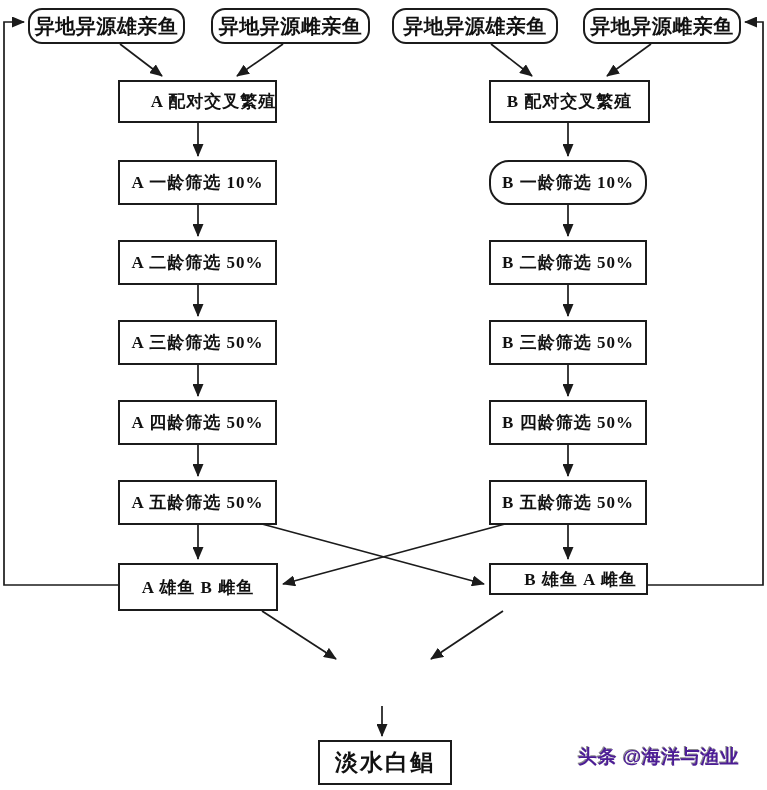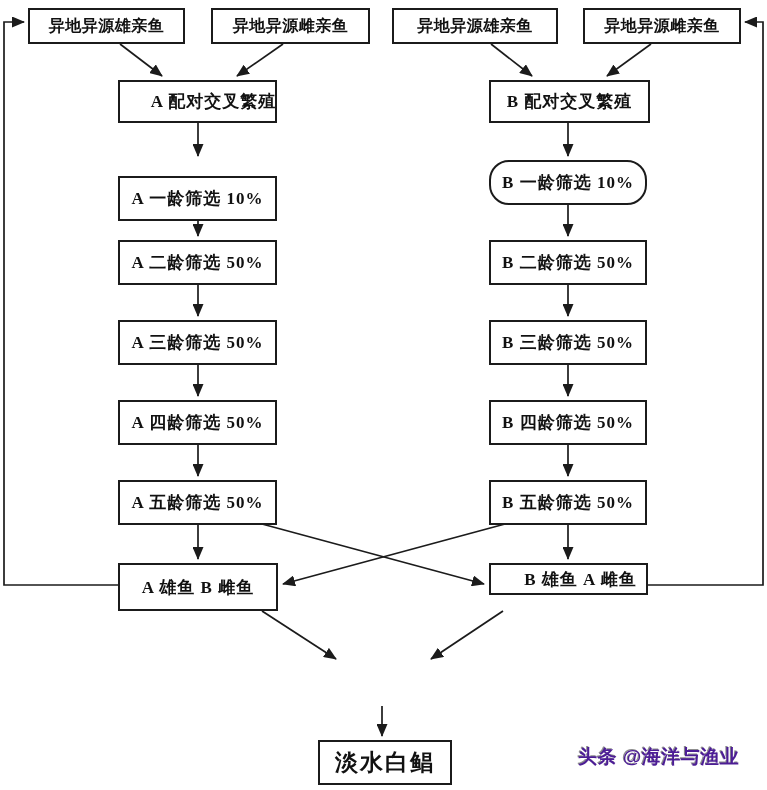--- a/index.html
+++ b/index.html
@@ -32,22 +32,23 @@
     align-items: center;
     justify-content: center;
     font-weight: bold;
     font-size: 17px;
     color: #111111;
     white-space: nowrap;
     letter-spacing: 1px;
     line-height: 1;
   }
   .node.small {
-    font-size: 16px;
+    font-size: 20px;
     letter-spacing: 0.5px;
+    border-radius: 14px;
   }
   .watermark {
     position: absolute;
     left: 578px;
     top: 744px;
     width: 180px;
     font-family: "Liberation Sans", "DejaVu Sans", sans-serif;
     font-size: 19px;
     font-weight: bold;
     color: #4c1d95;
@@ -103,21 +104,21 @@
   </svg>
 
   <div class="node small" style="left:28px;  top:8px; width:157px; height:36px;">异地异源雄亲鱼</div>
   <div class="node small" style="left:211px; top:8px; width:159px; height:36px;">异地异源雌亲鱼</div>
   <div class="node small" style="left:392px; top:8px; width:166px; height:36px;">异地异源雄亲鱼</div>
   <div class="node small" style="left:583px; top:8px; width:158px; height:36px;">异地异源雌亲鱼</div>
 
   <div class="node" style="left:118px; top:80px; width:159px; height:43px;padding-left:32px;">A 配对交叉繁殖</div>
   <div class="node" style="left:489px; top:80px; width:161px; height:43px;">B 配对交叉繁殖</div>
 
-  <div class="node" style="left:118px; top:160px; width:159px; height:45px;margin-top:16px;">A 一龄筛选 10%</div>
+  <div class="node" style="left:118px; top:160px; width:159px; height:45px;">A 一龄筛选 10%</div>
   <div class="node" style="left:118px; top:240px; width:159px; height:45px;">A 二龄筛选 50%</div>
   <div class="node" style="left:118px; top:320px; width:159px; height:45px;">A 三龄筛选 50%</div>
   <div class="node" style="left:118px; top:400px; width:159px; height:45px;">A 四龄筛选 50%</div>
   <div class="node" style="left:118px; top:480px; width:159px; height:45px;">A 五龄筛选 50%</div>
 
   <div class="node" style="left:489px; top:160px; width:158px; height:45px;border-radius:20px;">B 一龄筛选 10%</div>
   <div class="node" style="left:489px; top:240px; width:158px; height:45px;">B 二龄筛选 50%</div>
   <div class="node" style="left:489px; top:320px; width:158px; height:45px;">B 三龄筛选 50%</div>
   <div class="node" style="left:489px; top:400px; width:158px; height:45px;">B 四龄筛选 50%</div>
   <div class="node" style="left:489px; top:480px; width:158px; height:45px;">B 五龄筛选 50%</div>

